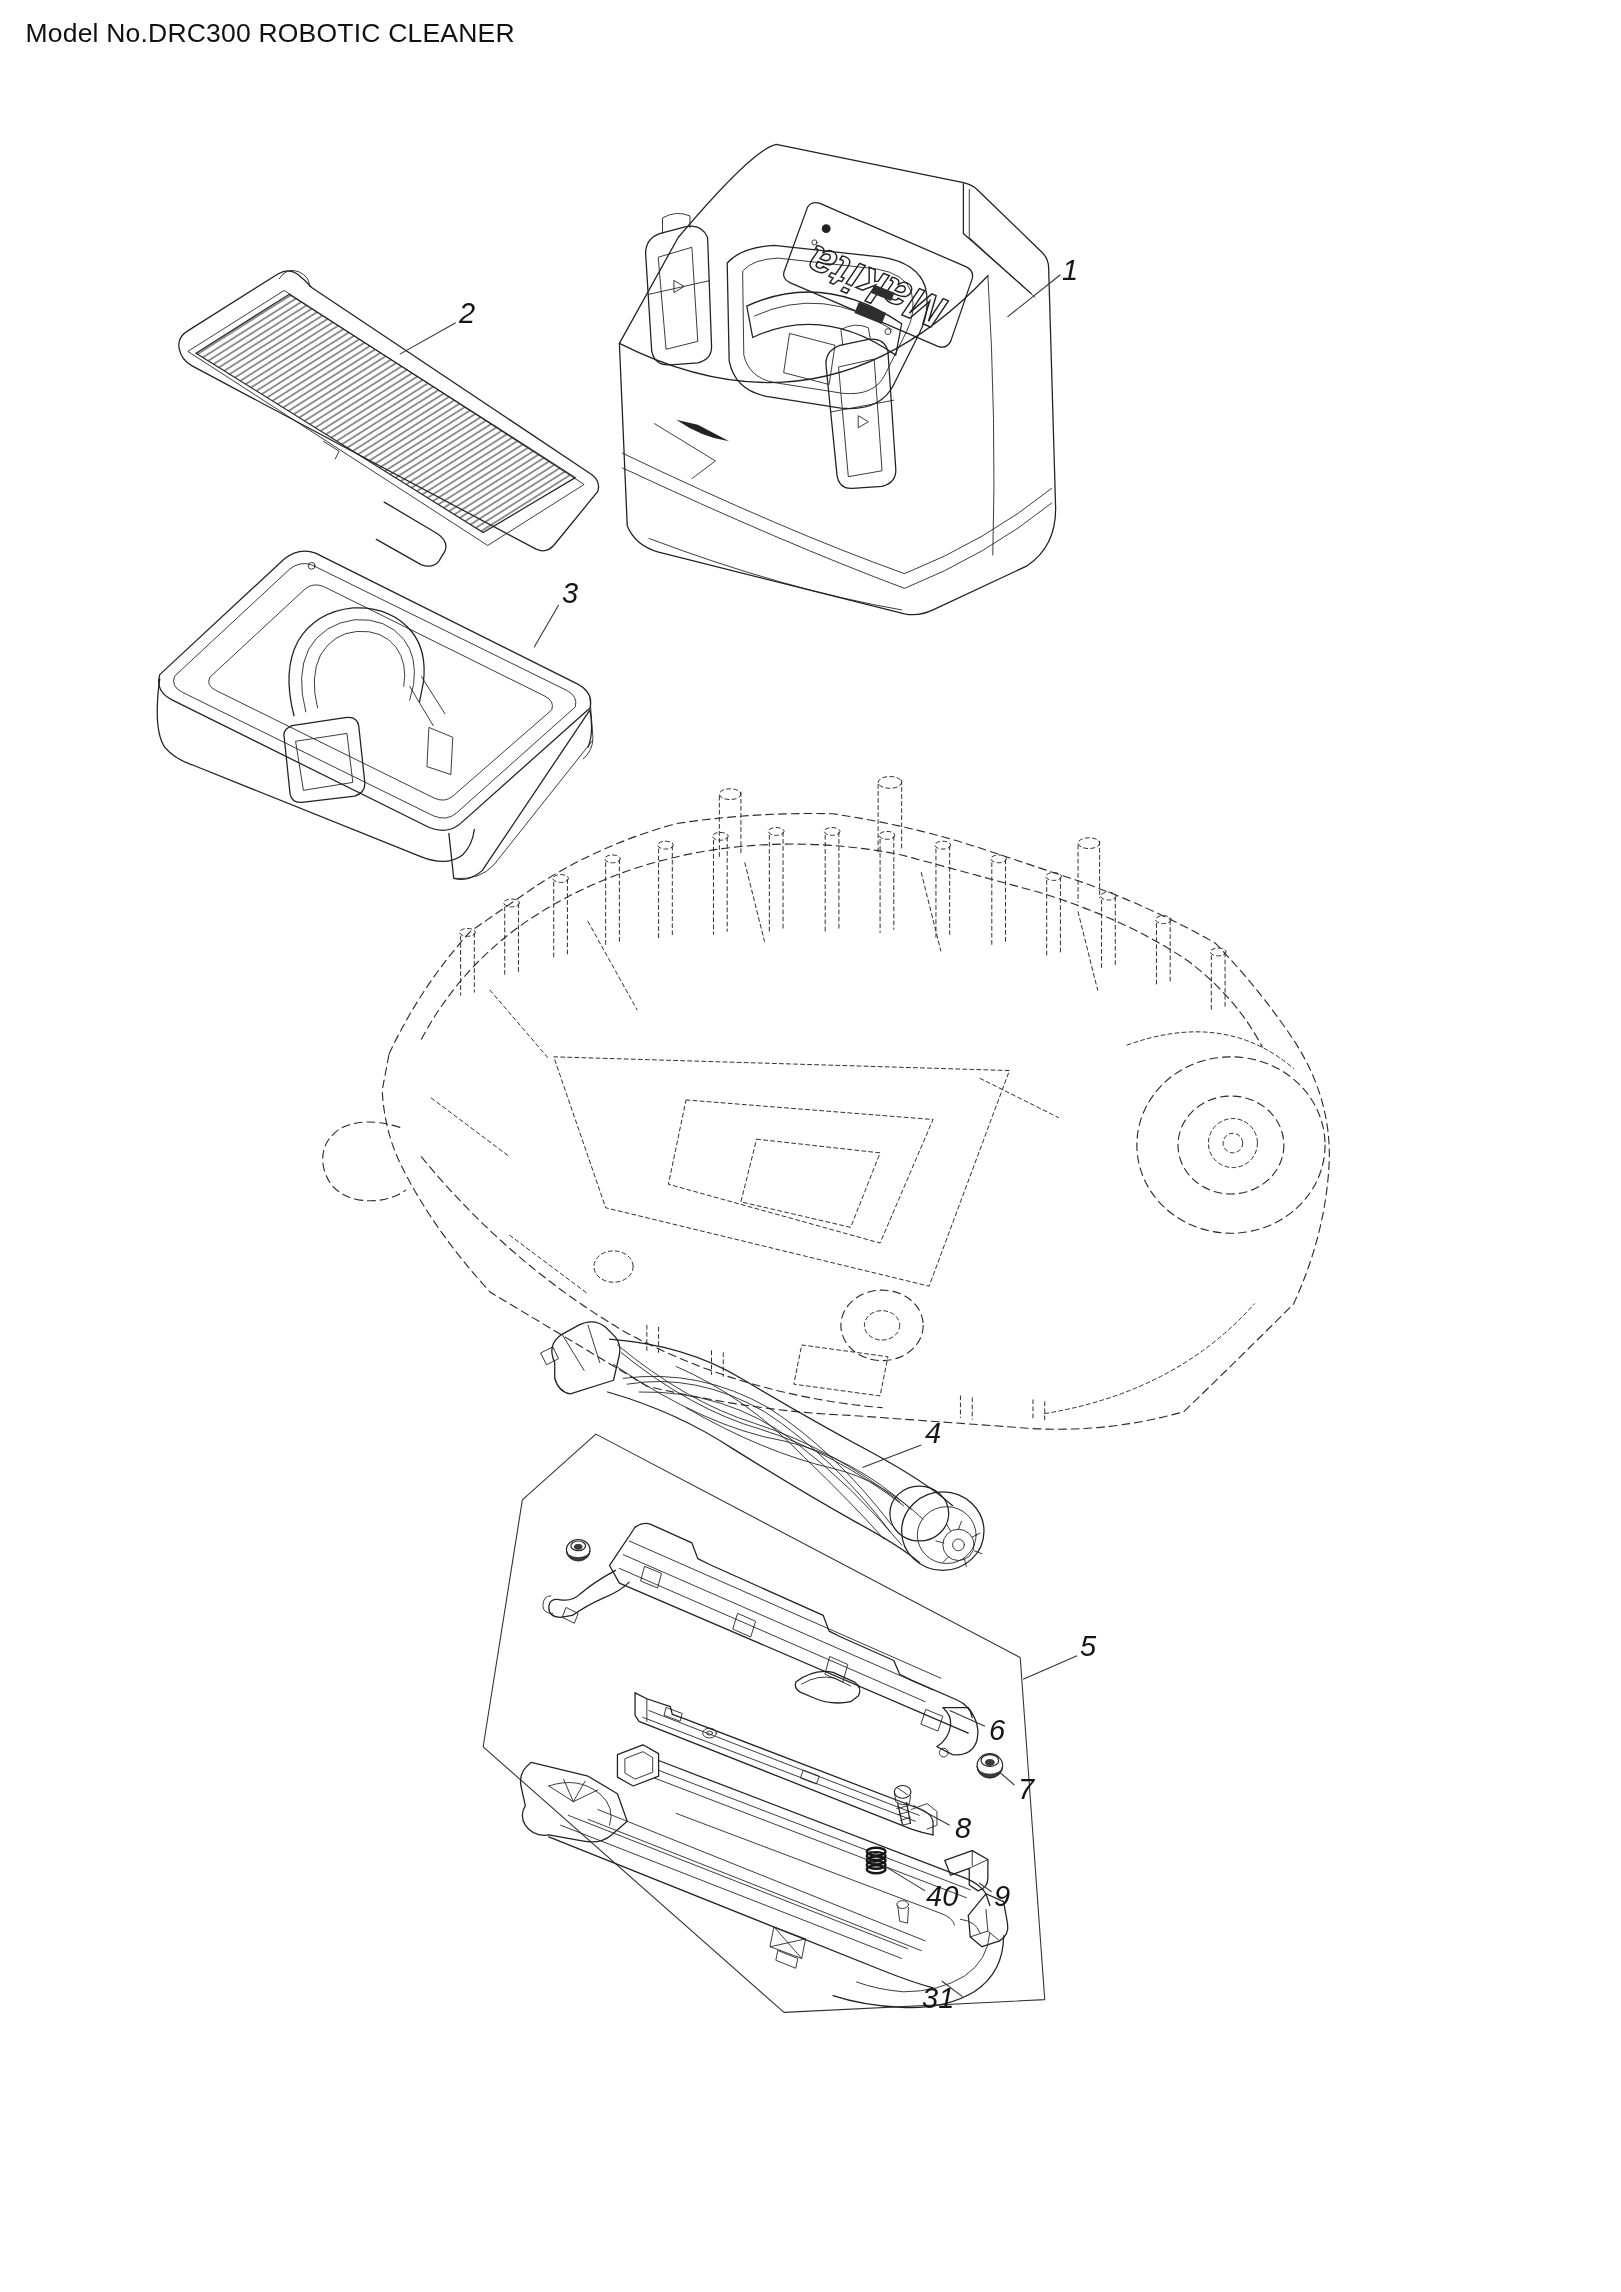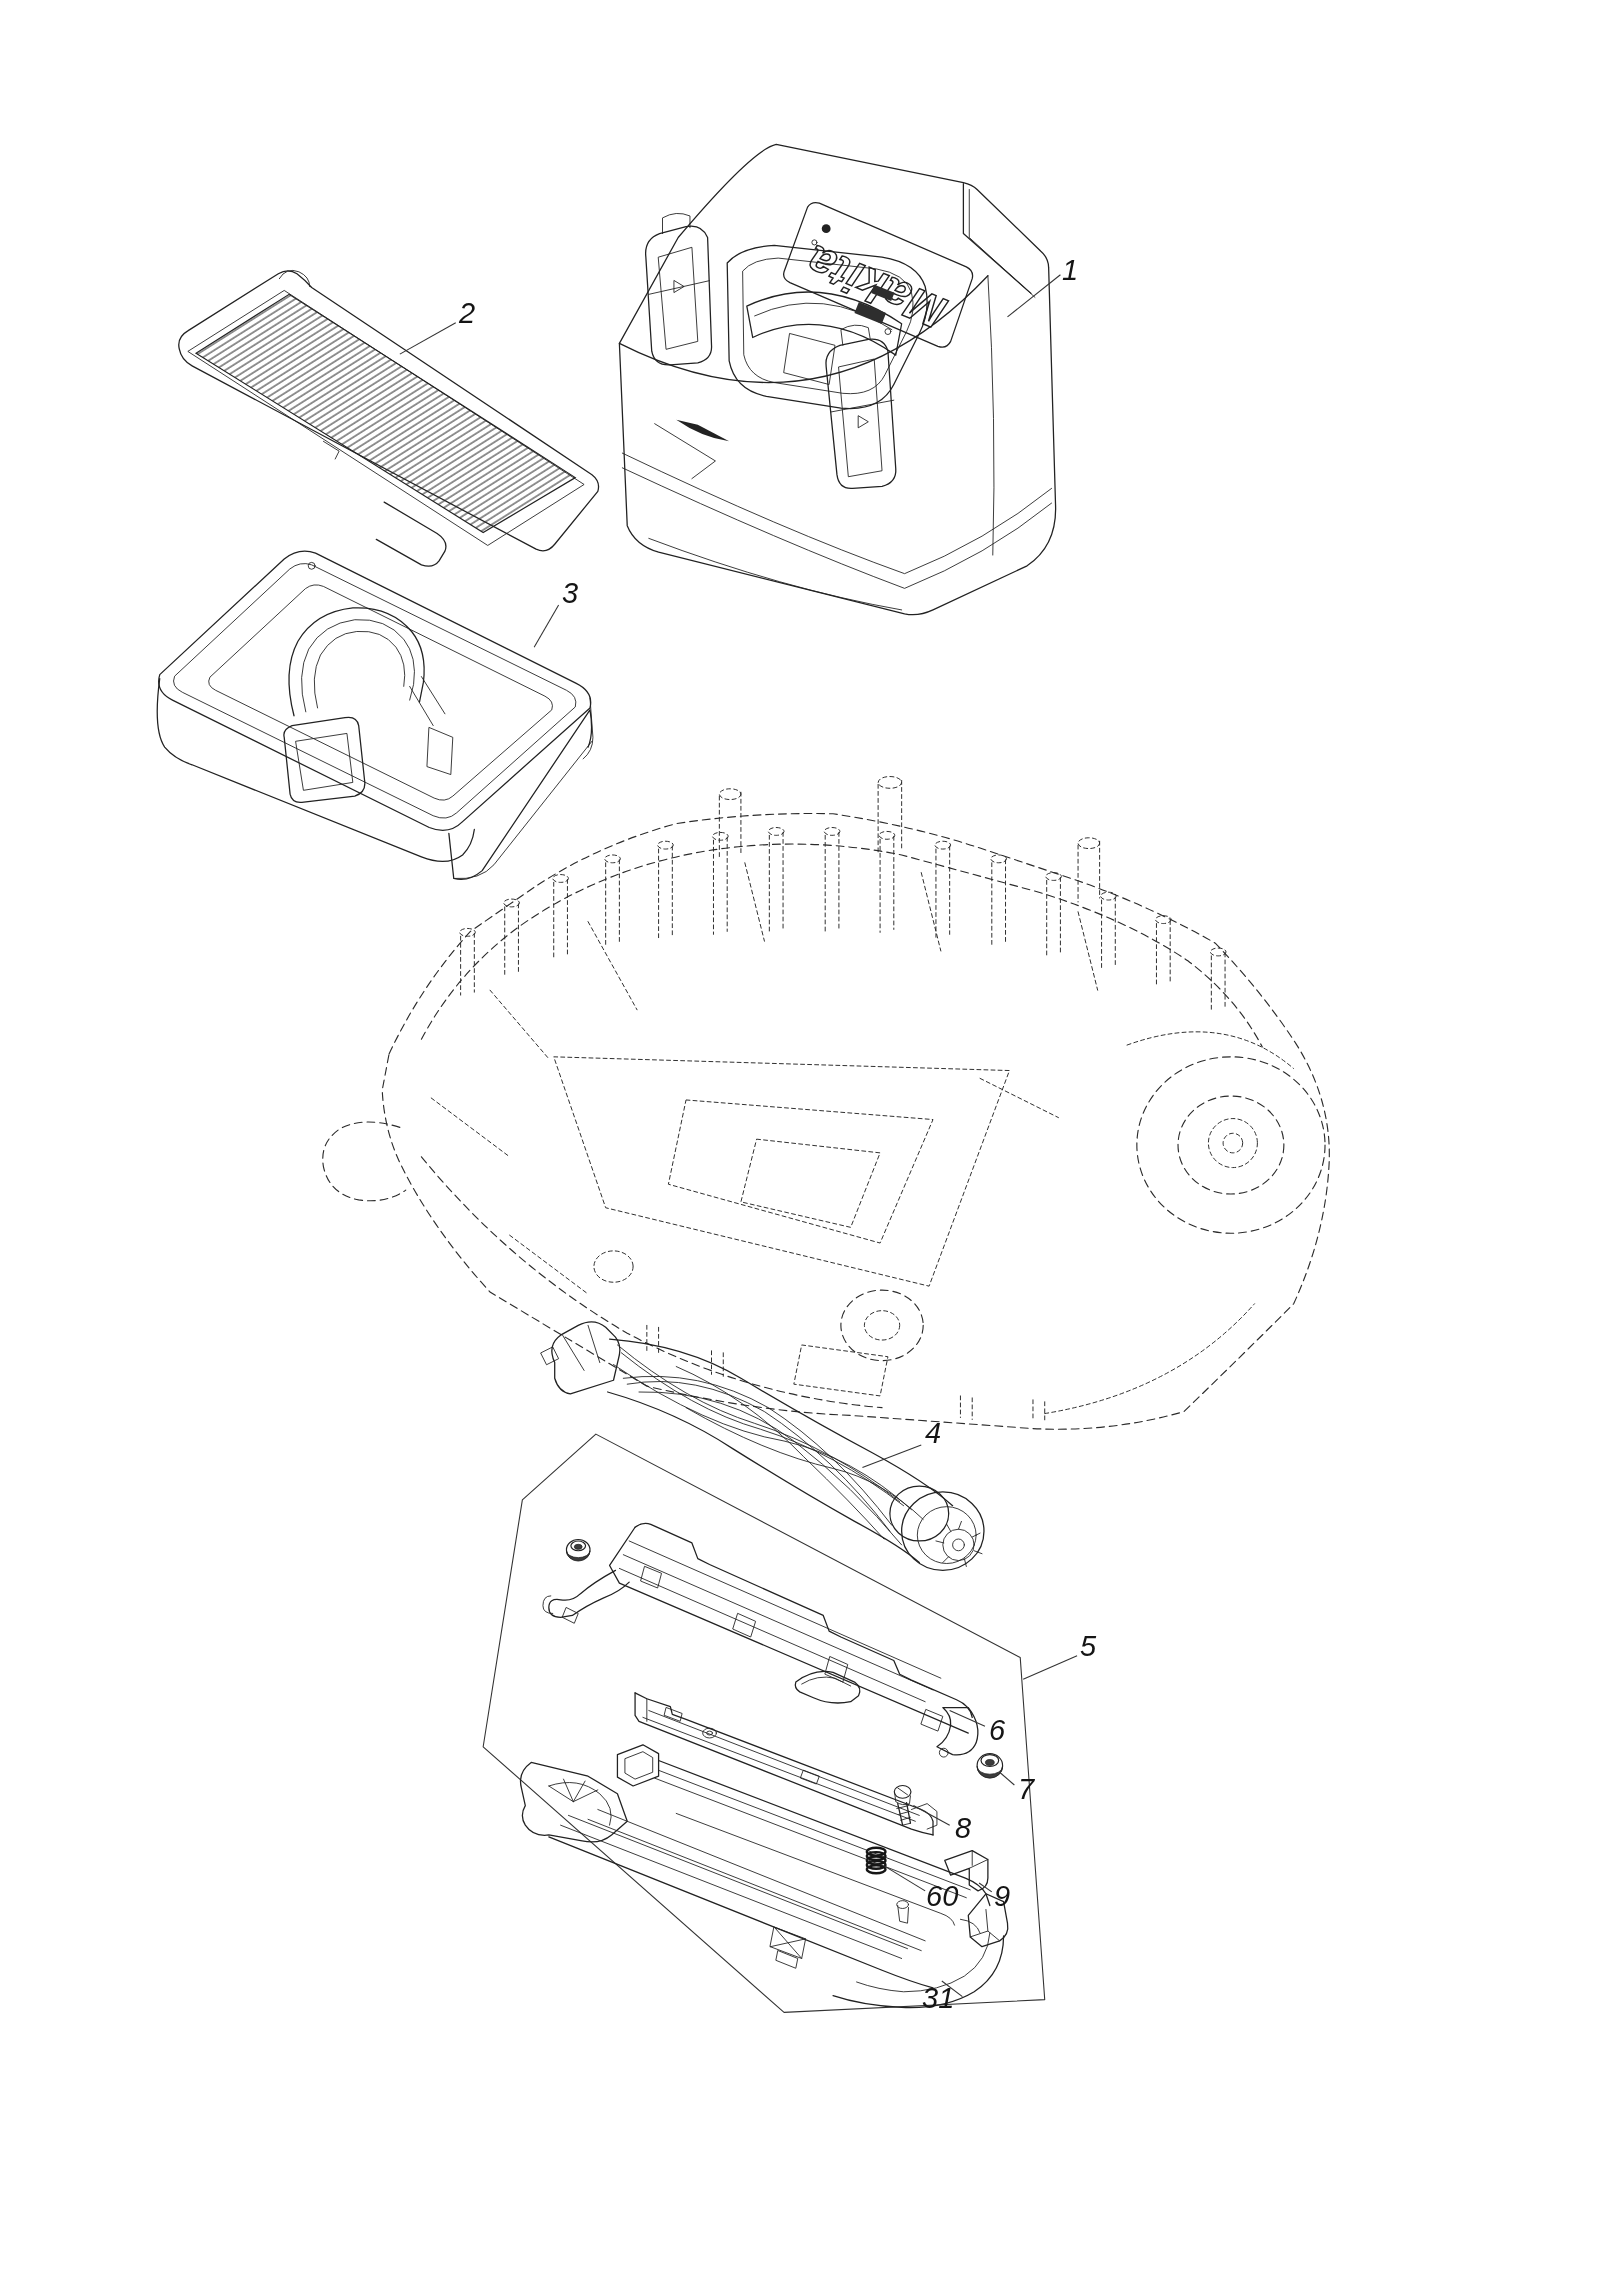--- a/index.html
+++ b/index.html
@@ -19,20 +19,21 @@
   .thk{fill:none;stroke:#161616;stroke-width:2.4;}
   .ldr{stroke:#333;stroke-width:1.1;}
   .drk{fill:#3c3c3c;stroke:#222;stroke-width:.8;}
   .wht{fill:#fff;stroke:#222;stroke-width:1.2;}
 </style>
 </head>
 <body>
 
 <div id="page">
 
+  <div class="title">Model No.DRC300 ROBOTIC CLEANER</div>
 
   <svg id="art" width="1621" height="2293" viewBox="0 0 1654 2339" xmlns="http://www.w3.org/2000/svg">
     <defs>
       <pattern id="pleat" width="4" height="5.8" patternUnits="userSpaceOnUse" patternTransform="rotate(-32.3)">
         <line x1="0" y1="1" x2="4" y2="1" stroke="#2d2d2d" stroke-width="1.05"></line>
       </pattern>
     </defs>
 
     <g>
       <path class="ln" d="M632,350 L692,242 Q768,152 792,147 L983,186 Q992,188 997,193 L1062,256 Q1070,263 1070,273 L1077,514 Q1079,556 1048,577 L952,622 Q937,629 923,626 L672,563 Q648,556 640,536 Z"></path>
@@ -304,16 +305,16 @@
 
   <span class="co" style="left:1062px;top:256px">1</span>
   <span class="co" style="left:459px;top:299px">2</span>
   <span class="co" style="left:562px;top:579px">3</span>
   <span class="co" style="left:925px;top:1419px">4</span>
   <span class="co" style="left:1080px;top:1632px">5</span>
   <span class="co" style="left:989px;top:1716px">6</span>
   <span class="co" style="left:1018px;top:1775px">7</span>
   <span class="co" style="left:955px;top:1814px">8</span>
   <span class="co" style="left:994px;top:1882px">9</span>
-  <span class="co" style="left:926px;top:1882px">60</span>
+  <span class="co" style="left:926px;top:1882px">40</span>
   <span class="co" style="left:922px;top:1984px">31</span>
 </div>
 
 
 </body></html>

